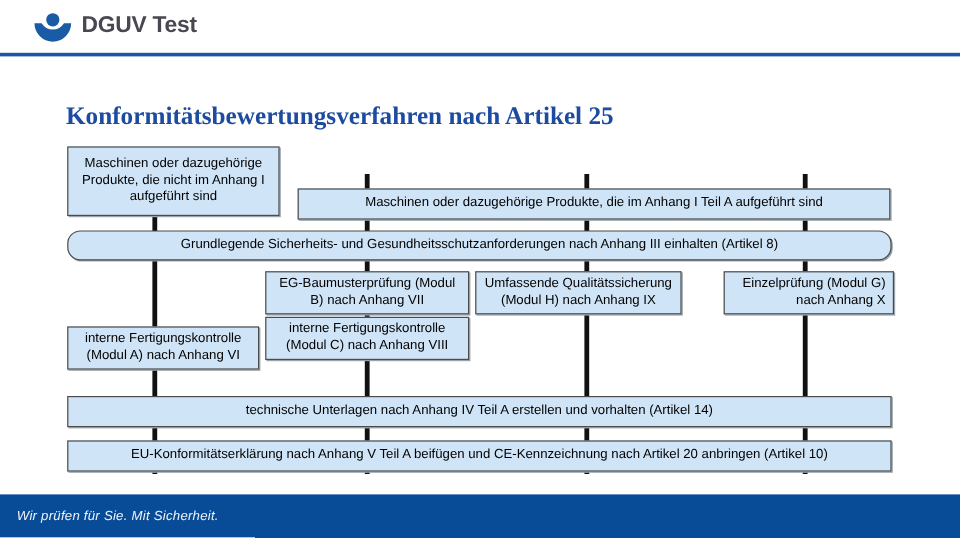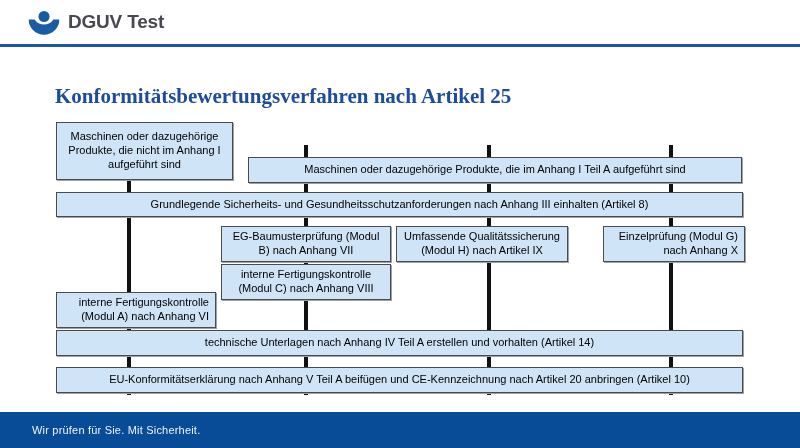--- a/index.html
+++ b/index.html
@@ -24,33 +24,33 @@
   .vline.l3{left:487px;top:145px;height:250px;}
   .vline.l4{left:669px;top:145px;height:250px;}
 
   
   .dbox{position:absolute;z-index:2;background:#cfe4f6;border:1px solid #4b4b4b;
         display:flex;align-items:center;justify-content:center;text-align:center;
         font-size:11px;line-height:1.25;color:#000;padding:1px 6px;box-sizing:border-box;
         box-shadow:1px 1px 0 #9aa3ab;}
   .b1{left:56px;top:122px;width:177px;height:58px;}
   .b2{left:248px;top:122px;width:494px;height:26px;margin-top:35px;}
-  .b3{left:56px;top:192px;width:687px;height:25px;}
+  .b3{left:56px;top:192px;width:687px;height:25px;border-radius:11px;}
   .b4{left:221px;top:226px;width:170px;height:36px;}
   .b5{left:396px;top:226px;width:172px;height:36px;}
   .b6{left:603px;top:226px;width:142px;height:36px;text-align:right;}
-  .b7{left:56px;top:292px;width:160px;height:36px;text-align:right;}
+  .b7{left:56px;top:272px;width:160px;height:36px;}
   .b8{left:221px;top:264px;width:170px;height:36px;}
   .b9{left:56px;top:330px;width:687px;height:26px;}
   .b10{left:56px;top:367px;width:687px;height:26px;}
 
   
   .footer{position:absolute;left:0;top:412px;width:800px;height:36px;background:#084c98;
           display:flex;align-items:center;}
-  .footer-text{color:#eef3fa;font-size:11px;padding-left:32px;letter-spacing:0.2px;}
+  .footer-text{color:#eef3fa;font-size:11px;padding-left:14px;letter-spacing:0.2px;font-style:italic;}
 </style>
 </head>
 <body>
 
 <div class="slide">
 
   <div class="header">
     <div class="logo">
       <span>
         <svg width="34" height="28" viewBox="0 0 40 32" aria-hidden="true">
@@ -68,21 +68,21 @@
   <div>
     <div class="vline l1"></div>
     <div class="vline l2"></div>
     <div class="vline l3"></div>
     <div class="vline l4"></div>
 
     <div class="dbox b1">Maschinen oder dazugehörige Produkte, die nicht im Anhang I aufgeführt sind</div>
     <div class="dbox b2">Maschinen oder dazugehörige Produkte, die im Anhang I Teil A aufgeführt sind</div>
     <div class="dbox b3">Grundlegende Sicherheits- und Gesundheitsschutzanforderungen nach Anhang III einhalten (Artikel 8)</div>
     <div class="dbox b4">EG-Baumusterprüfung (Modul B) nach Anhang VII</div>
-    <div class="dbox b5">Umfassende Qualitätssicherung (Modul H) nach Artikel IX</div>
+    <div class="dbox b5">Umfassende Qualitätssicherung (Modul H) nach Anhang IX</div>
     <div class="dbox b6">Einzelprüfung (Modul G) nach Anhang X</div>
     <div class="dbox b7">interne Fertigungskontrolle (Modul A) nach Anhang VI</div>
     <div class="dbox b8">interne Fertigungskontrolle (Modul C) nach Anhang VIII</div>
     <div class="dbox b9">technische Unterlagen nach Anhang IV Teil A erstellen und vorhalten (Artikel 14)</div>
     <div class="dbox b10">EU-Konformitätserklärung nach Anhang V Teil A beifügen und CE-Kennzeichnung nach Artikel 20 anbringen (Artikel 10)</div>
   </div>
 
   <div class="footer">
     <span class="footer-text">Wir prüfen für Sie. Mit Sicherheit.</span>
   </div>

